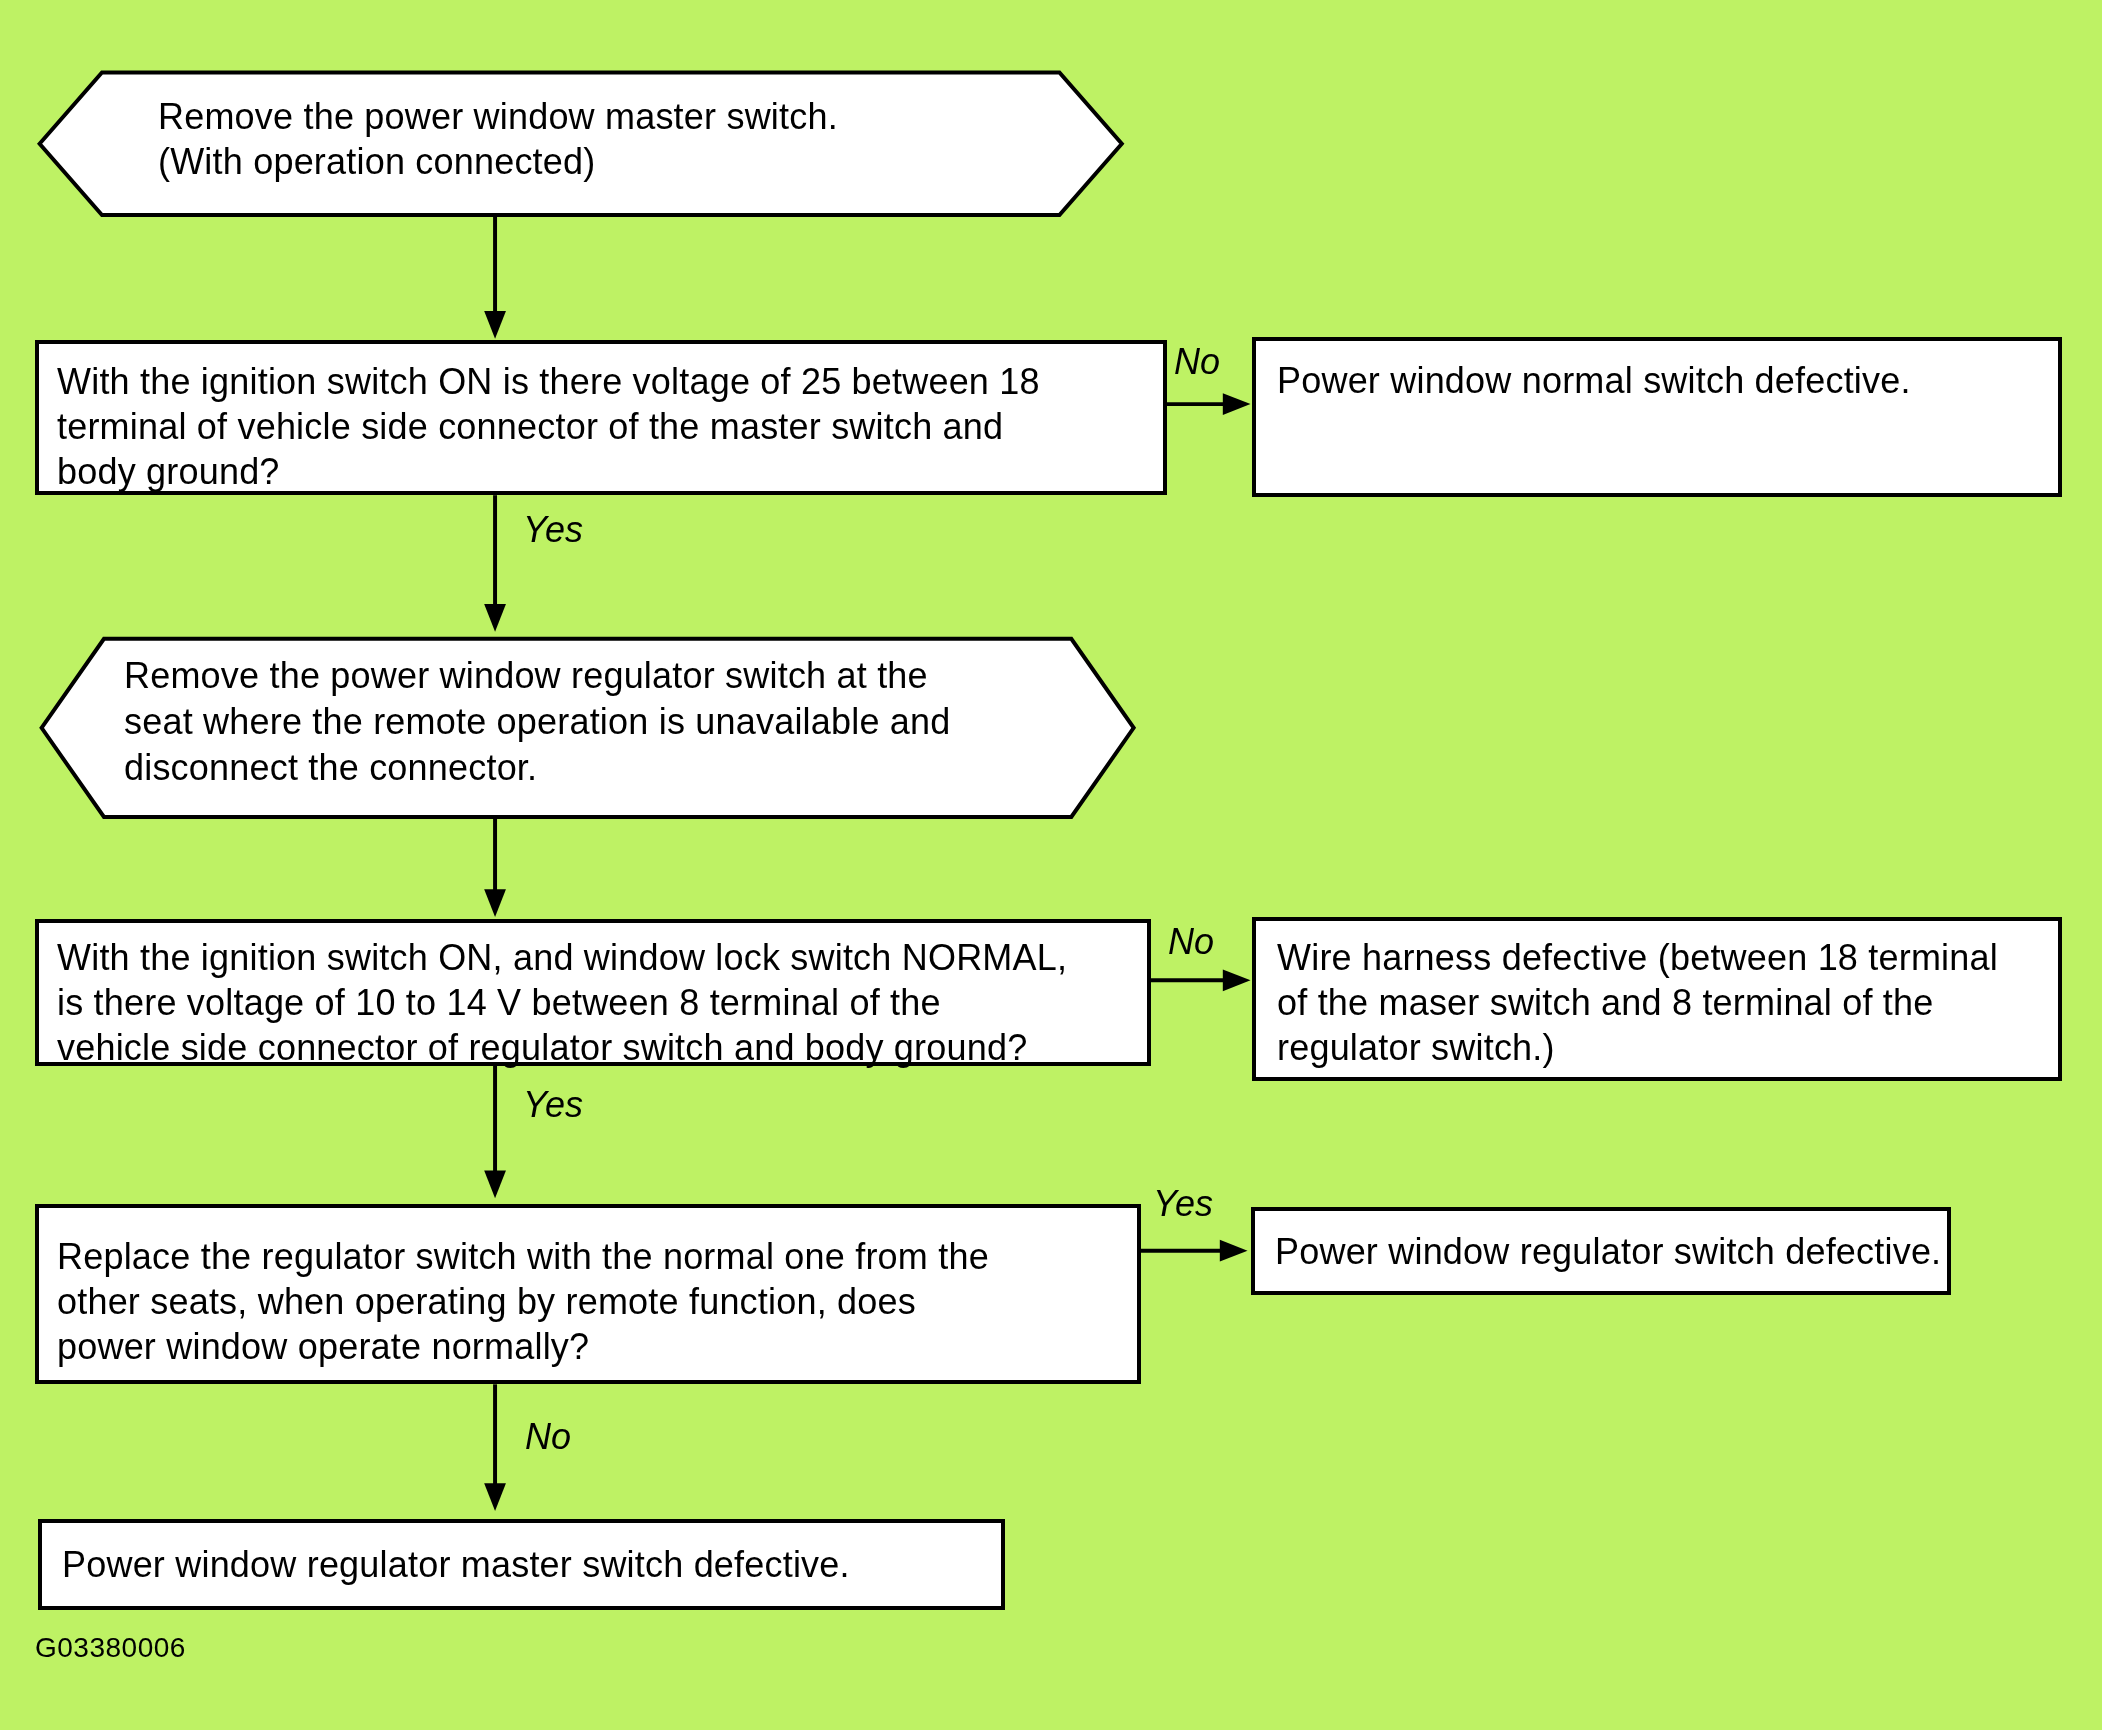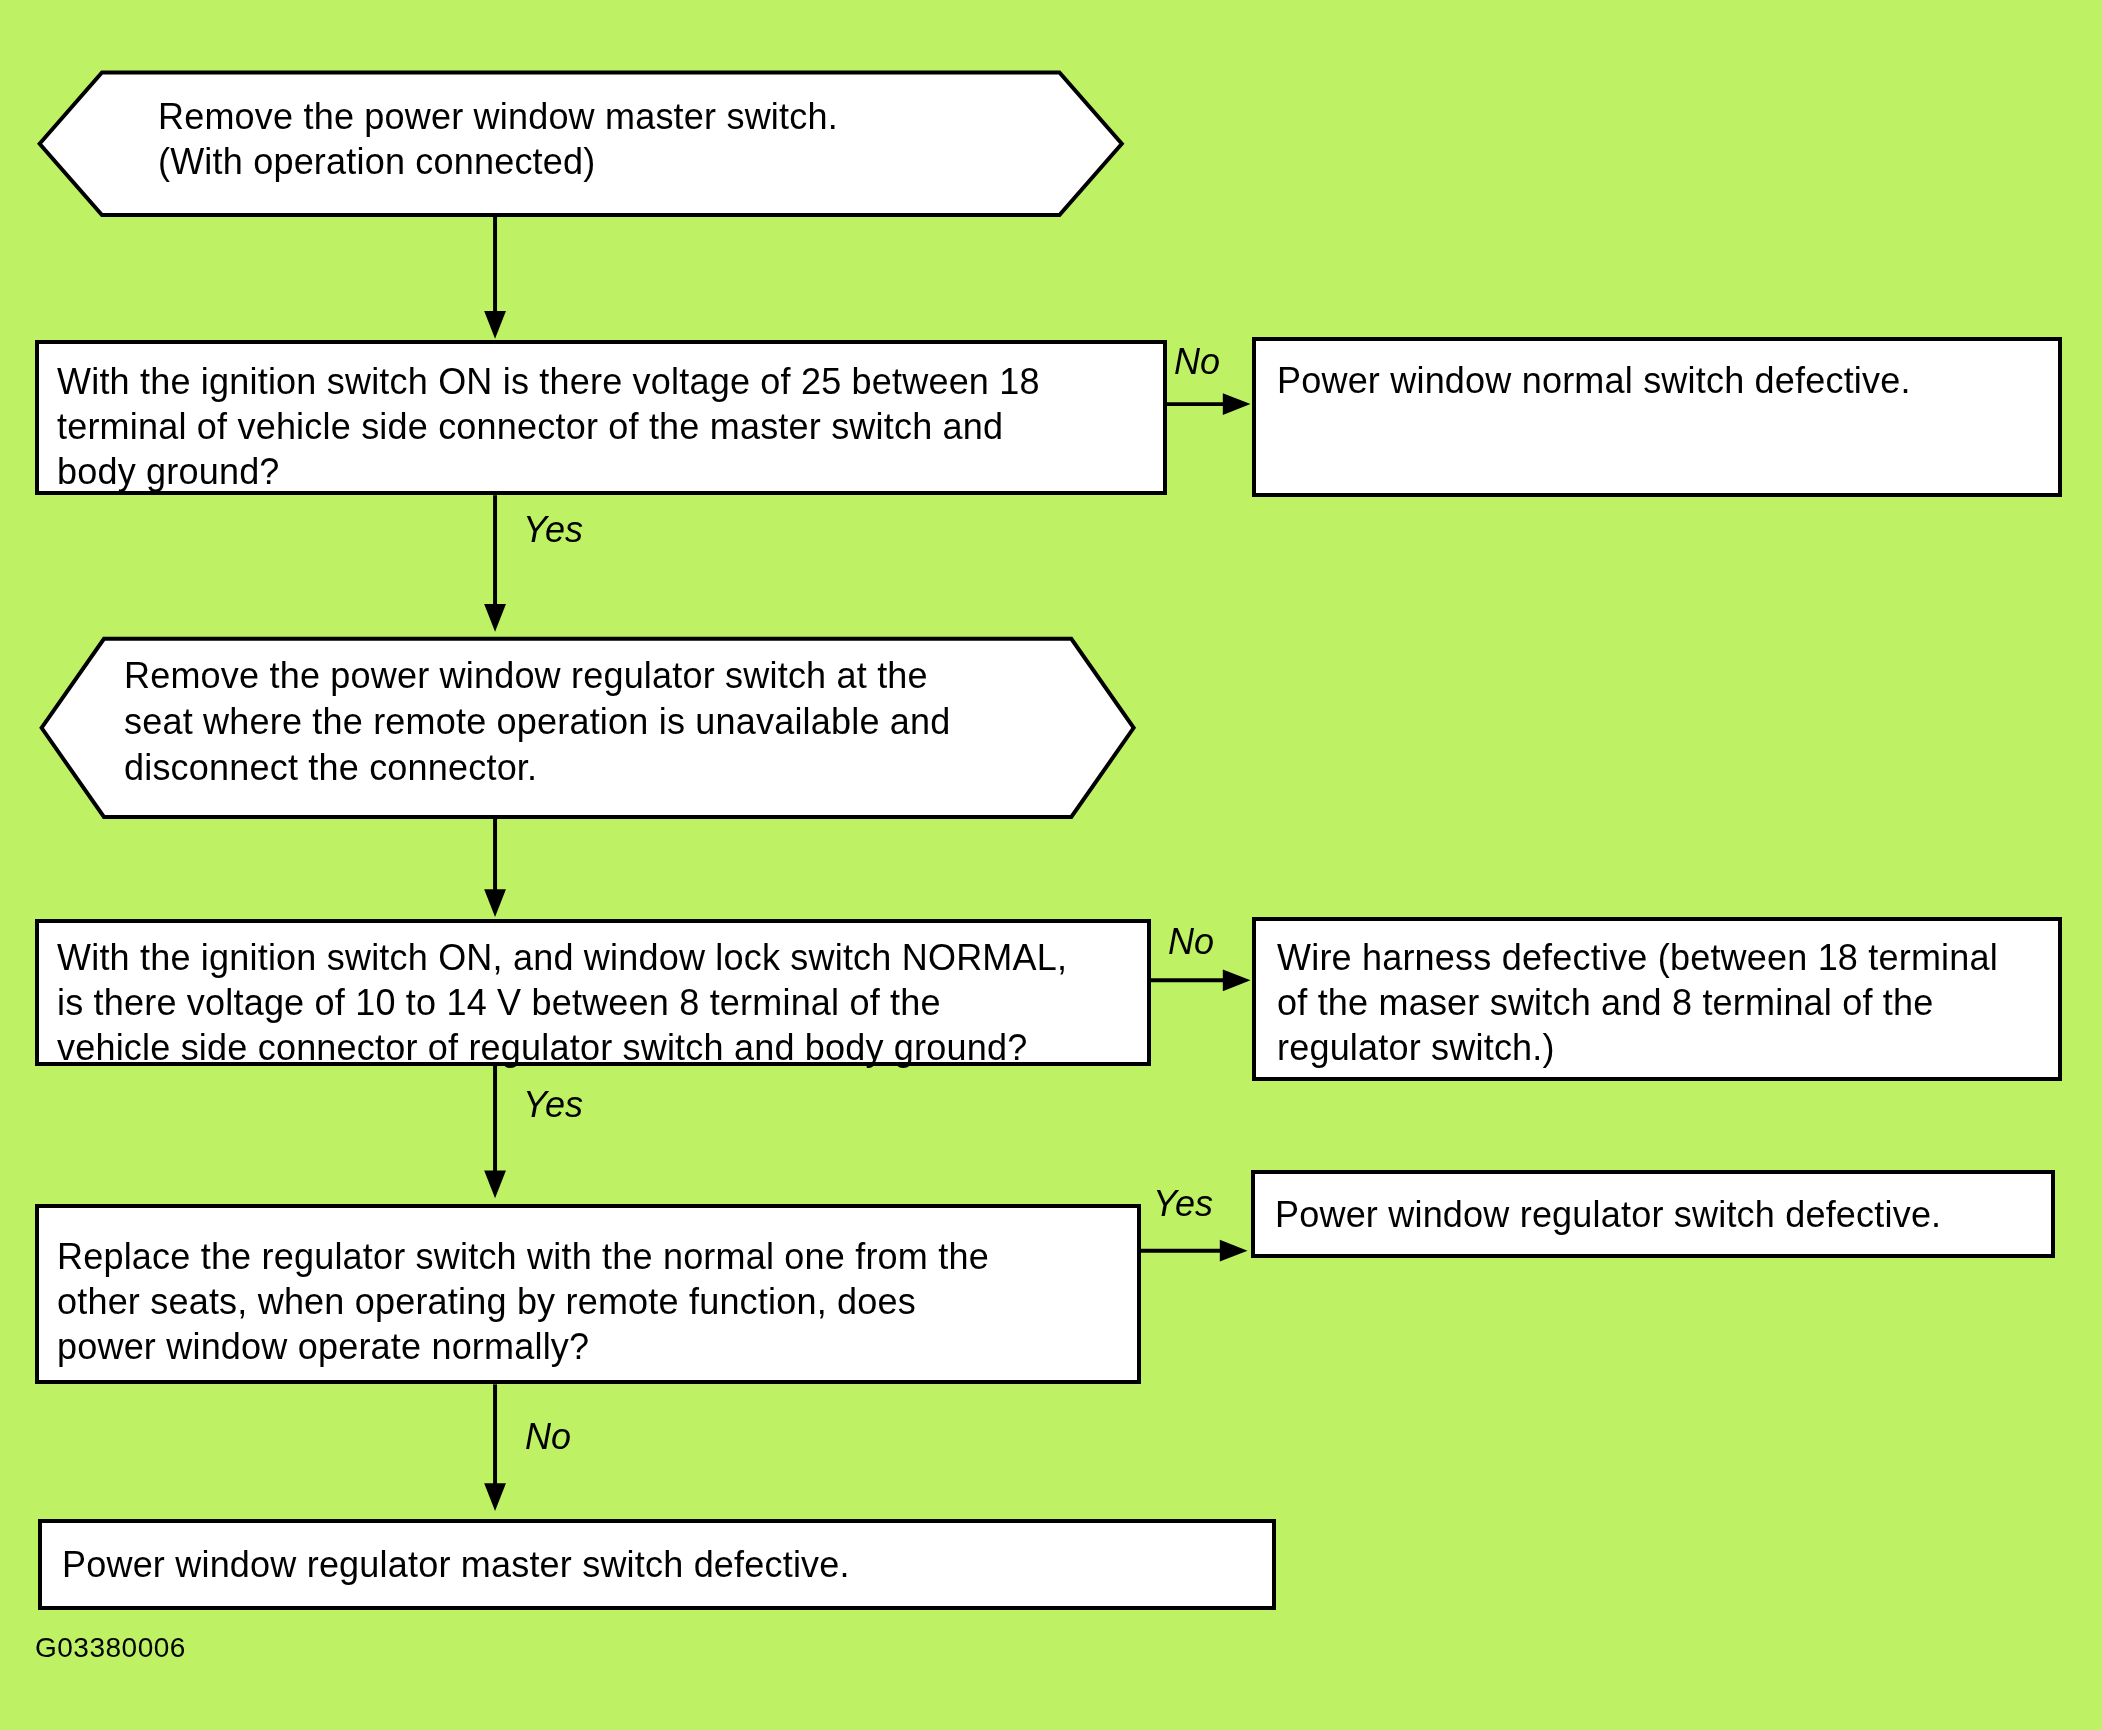--- a/index.html
+++ b/index.html
@@ -137,27 +137,27 @@
 
   <div class="node rect" style="left:35px;top:1204px;width:1106px;height:180px;"></div>
   <div class="node-text" style="left:57px;top:1234px;">
     <span>Replace the regulator switch with the normal one from the</span>
     <span>other seats, when operating by remote function, does</span>
     <span>power window operate normally?</span>
   </div>
   <div class="edge-label" style="left:1153px;top:1181px;">Yes</div>
   <div class="edge-label" style="left:525px;top:1414px;">No</div>
 
-  <div class="node rect vcenter" style="left:1251px;top:1170px;width:804px;height:88px;">
+  <div class="node rect vcenter" style="left:1251px;top:1207px;width:700px;height:88px;">
     <div class="node-text" style="position:static;margin-left:20px;">
       <span>Power window regulator switch defective.</span>
     </div>
   </div>
 
-  <div class="node rect vcenter" style="left:38px;top:1519px;width:1238px;height:91px;">
+  <div class="node rect vcenter" style="left:38px;top:1519px;width:967px;height:91px;">
     <div class="node-text" style="position:static;margin-left:20px;">
       <span>Power window regulator master switch defective.</span>
     </div>
   </div>
 
   <div class="footer-id" style="left:35px;top:1632px;">G03380006</div>
 
 </div>
 
 

